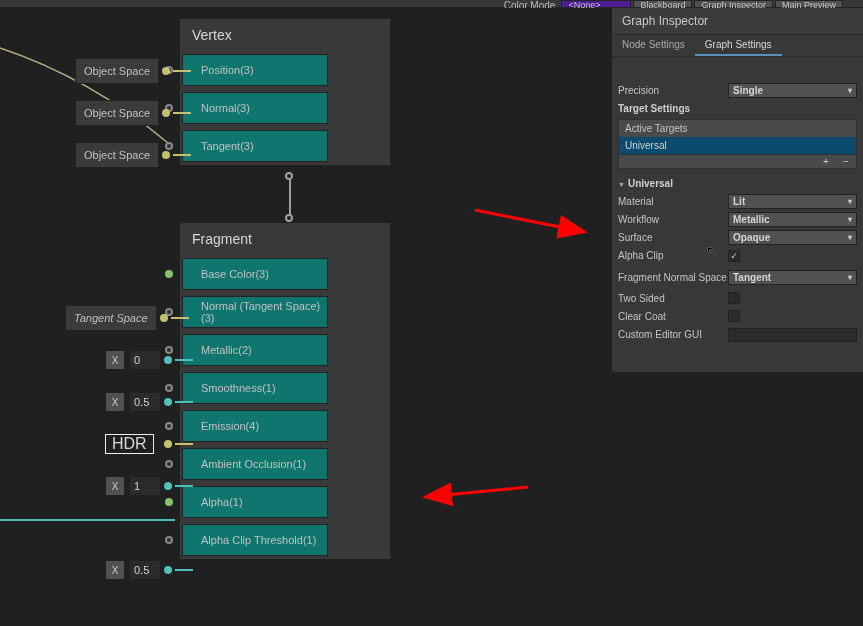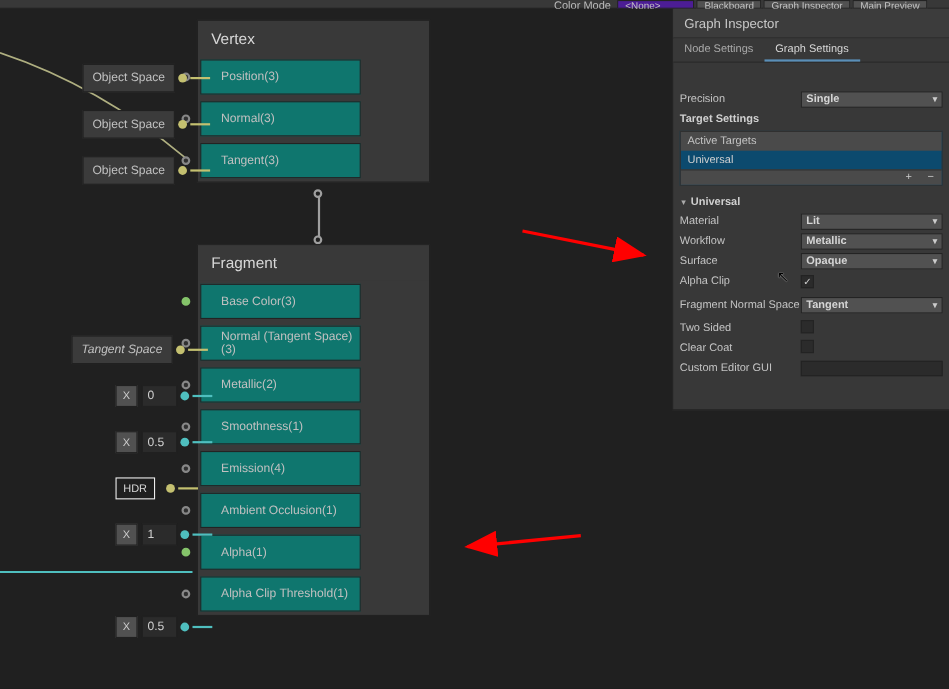--- a/index.html
+++ b/index.html
@@ -22,21 +22,21 @@
   .port-slot .plabel { color:#c0c0c0; font-size:11px; }
   .port-in-dot { width:8px; height:8px; border:2px solid #888; border-radius:50%; position:absolute; left:-18px; background:#303030; }
   .port-in-dot.filled { background:#85c46a; border-color:#85c46a; }
 
   .ext { position:absolute; display:flex; align-items:center; height:30px; }
   .ext .chip { border:1px solid #202020; padding:0 8px; height:26px; display:flex; align-items:center; font-size:11px; color:#c0c0c0; background:#3b3b3b; }
   .ext .wire { width:18px; height:2px; background:#8d8d8d; }
   .ext .dot { width:8px; height:8px; border-radius:50%; background:#8d8d8d; margin:0 3px;}
   .ext .num-chip { background:#2b2b2b; border:1px solid #202020; width:32px; height:20px; padding-left:4px; color:#d0d0d0; font-size:11px; display:flex; align-items:center; }
   .ext .x-btn { width:20px; height:20px; background:#515151; border:1px solid #202020; display:flex; align-items:center; justify-content:center; margin-right:4px; color:#ccc; font-size:10px;}
-  .ext .hdr-chip { border:1px solid #eee; background:#1f1f1f; color:#d8d8d8; padding:0 6px; height:20px; display:flex; align-items:center; font-size:10px; }
+  .ext .hdr-chip { border:1px solid #eee; background:#1f1f1f; color:#d8d8d8; padding:0 6px; height:20px; display:flex; align-items:center; font-size:16px; }
 
   
   .dangle { position:absolute; width:2px; background:#9f9f9f; }
   .dangle .tip { width:8px;height:8px;border:2px solid #9f9f9f;border-radius:50%; position:absolute; left:-4px; background:#202020;}
 
   
   .inspector { position:absolute; top:8px; right:0; width:252px; height:365px; background:#383838; border-left:1px solid #232323; border-bottom:1px solid #232323; display:flex; flex-direction:column; }
   .insp-title { padding:6px 10px; font-size:12px; color:#c8c8c8; background:#3c3c3c; border-bottom:1px solid #2a2a2a;}
   .insp-tabs { display:flex; border-bottom:1px solid #2a2a2a; background:#383838;}
   .insp-tab { padding:4px 10px; font-size:10px; color:#aaa; cursor:pointer;}

